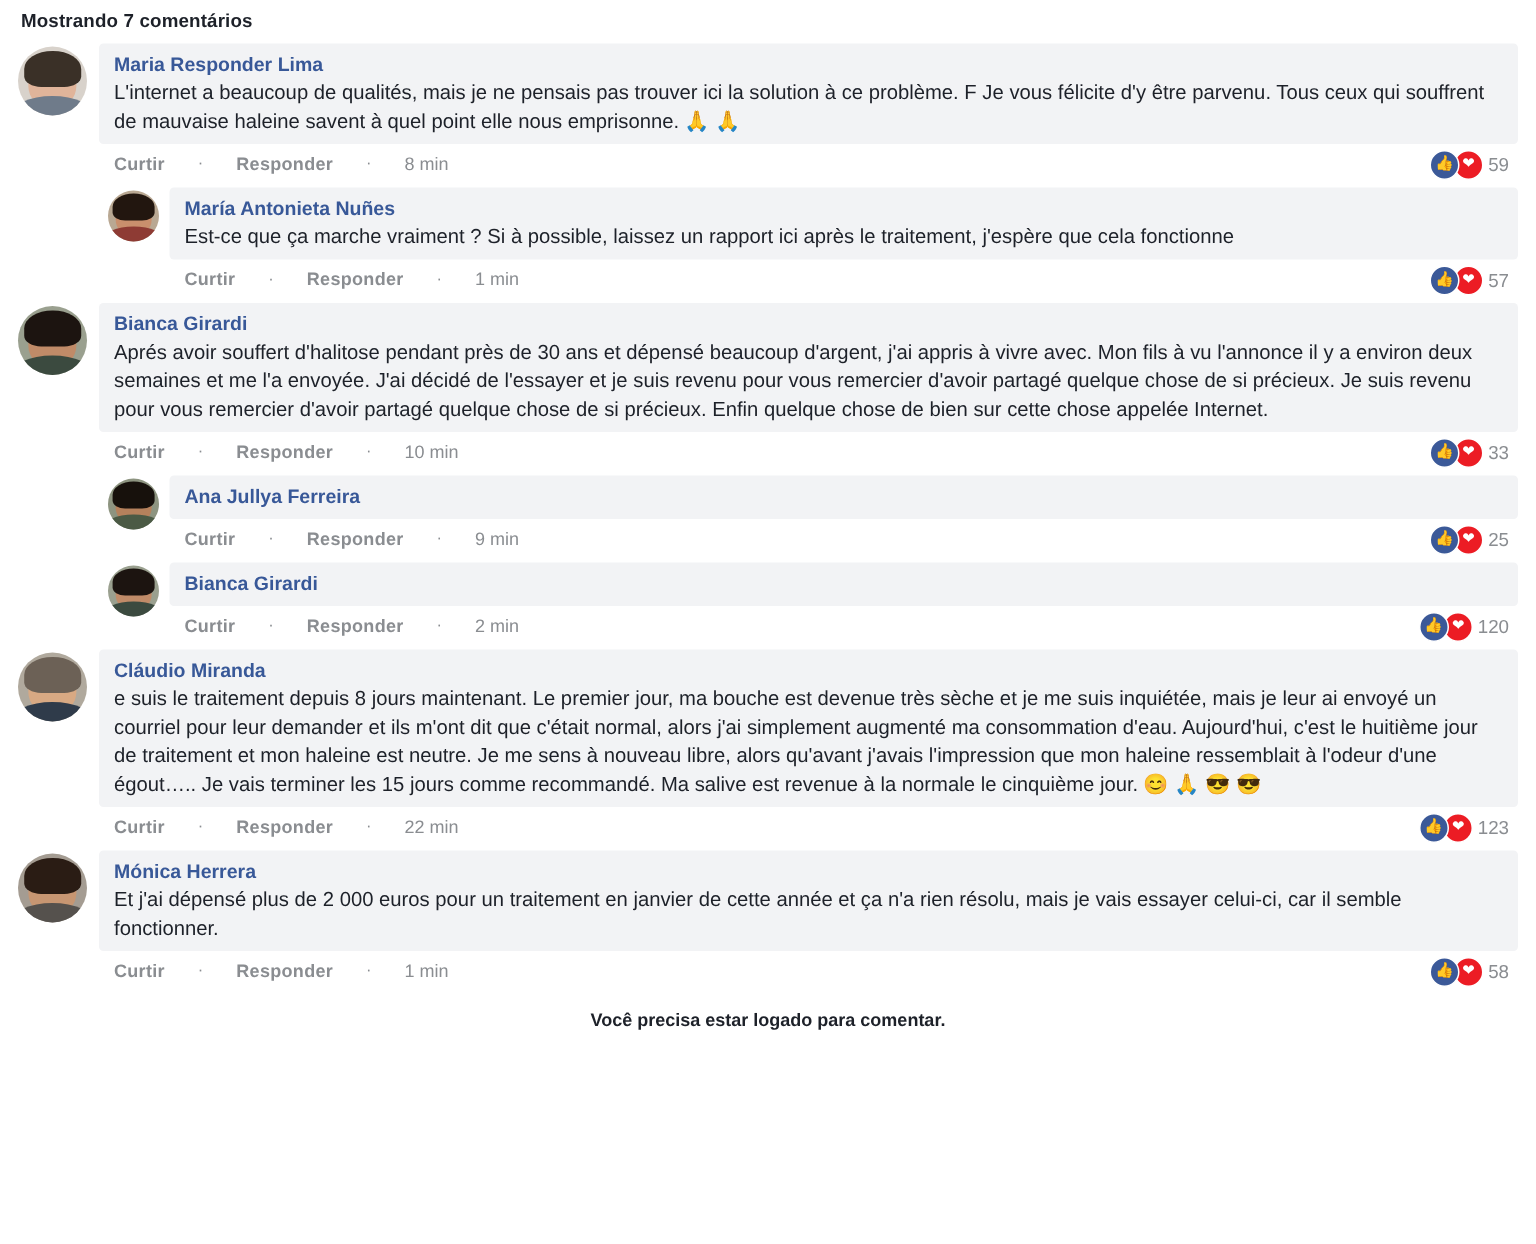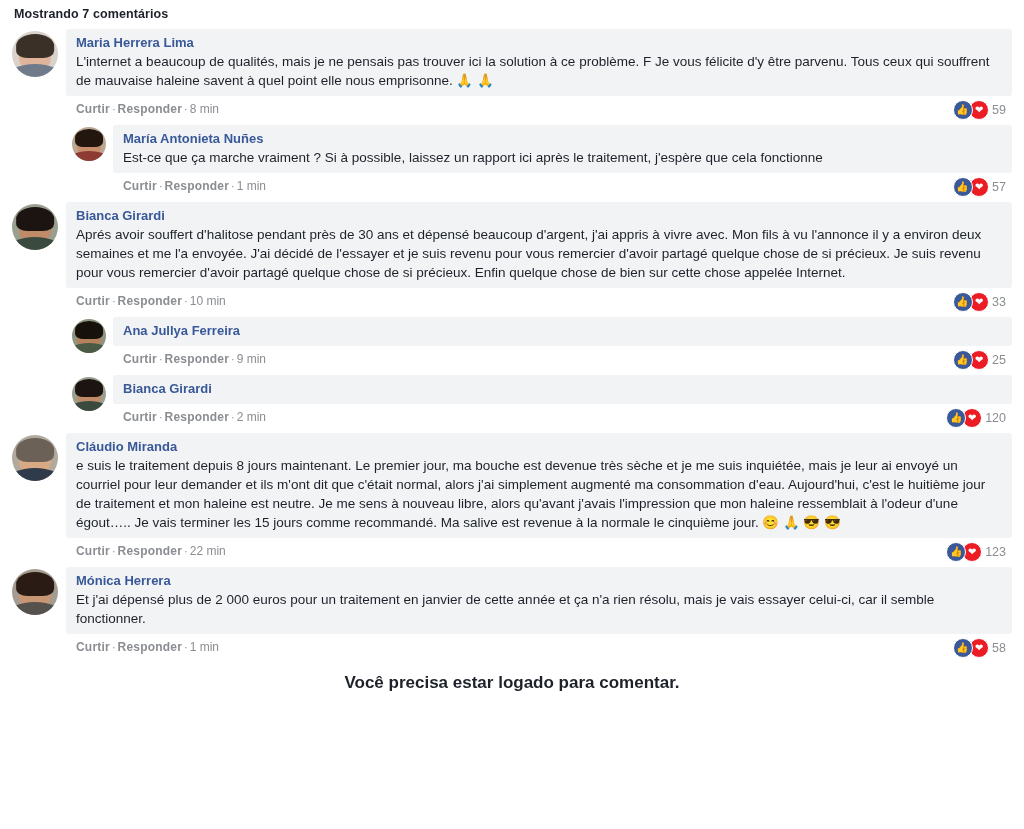--- a/index.html
+++ b/index.html
@@ -105,21 +105,21 @@
   }
   .text {
     font-size: 13.5px;
     line-height: 19px;
     color: #1d2129;
     word-wrap: break-word;
   }
   .meta {
     display: flex;
     align-items: center;
-    gap: 2px;
+    gap: 22px;
     padding: 3px 0 2px 10px;
     font-size: 12px;
     color: #8a8d91;
     position: relative;
     height: 20px;
     text-align: right;
   }
   .meta .action {
     color: #8a8d91;
     font-weight: bold;
@@ -164,21 +164,21 @@
     background: #ec1c24;
     margin-right: 3px;
   }
   .reactions .count {
     font-size: 12.5px;
     color: #8a8d91;
   }
 
   .footer {
     text-align: center;
-    font-size: 17px;
+    font-size: 12px;
     font-weight: bold;
     color: #1d2129;
     padding-top: 10px;
   }
 </style>
 </head>
 <body>
 
 <div class="page">
 
@@ -186,21 +186,21 @@
 
   <div id="comment-list">
       <div class="comment">
         <div class="avatar" style="background: rgb(216, 210, 203);">
           <div class="face" style="background:#e0b49a"></div>
           <div class="hair" style="background:#3a3027"></div>
           <div class="shoulders" style="background:#6f7b8a"></div>
         </div>
         <div class="bubble-wrap">
           <div class="bubble">
-            <div class="name">Maria Herrera Lima</div>
+            <div class="name">Maria Responder Lima</div>
             <div class="text">L'internet a beaucoup de qualités, mais je ne pensais pas trouver ici la solution à ce problème. F Je vous félicite d'y être parvenu. Tous ceux qui souffrent de mauvaise haleine savent à quel point elle nous emprisonne. 🙏 🙏</div>
           </div>
           <div class="meta">
             <span class="action">Curtir</span>
             <span class="dot">·</span>
             <span class="action">Responder</span>
             <span class="dot">·</span>
             <span class="time">8 min</span>
             <span class="reactions">
               <span class="r-icon like">👍</span>

